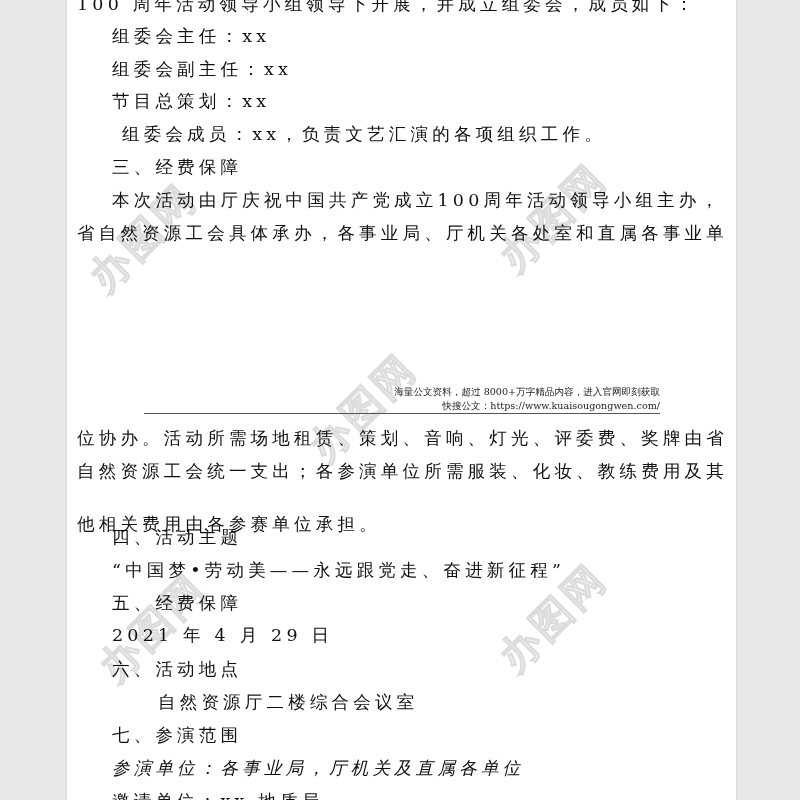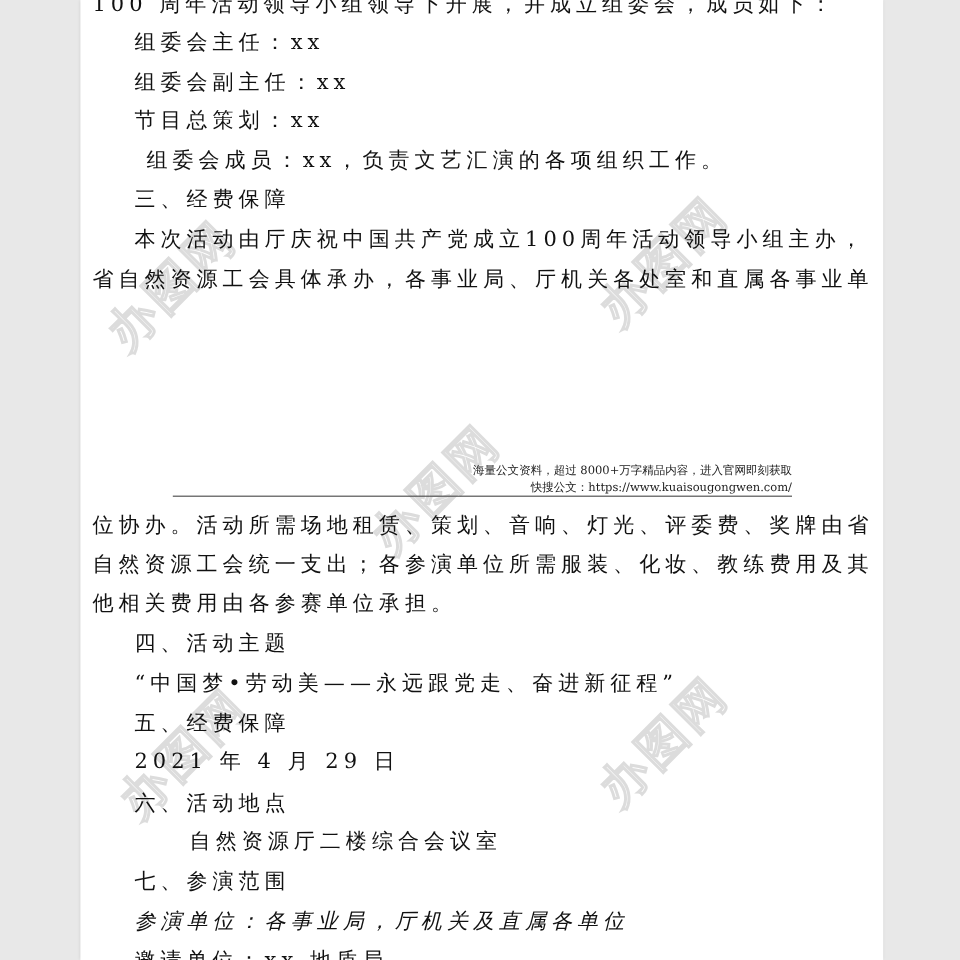--- a/index.html
+++ b/index.html
@@ -63,21 +63,21 @@
     </div>
 
 
   <div class="header-right" style="top:386px">海量公文资料，超过 8000+万字精品内容，进入官网即刻获取</div>
   <div class="header-right" style="top:400px">快搜公文：https://www.kuaisougongwen.com/</div>
   <div class="sep"></div>
 
   <div id="p2">
       <div class="line" style="left: 10px; top: 426px;">位协办。活动所需场地租赁、策划、音响、灯光、评委费、奖牌由省</div>
       <div class="line" style="left: 10px; top: 459px;">自然资源工会统一支出；各参演单位所需服装、化妆、教练费用及其</div>
-      <div class="line" style="left: 10px; top: 491px;">他相关费用由各参赛单位承担。</div>
+      <div class="line" style="left: 10px; top: 512px;">他相关费用由各参赛单位承担。</div>
       <div class="line" style="left: 45px; top: 525px;">四、活动主题</div>
       <div class="line" style="left: 45px; top: 558px;">“中国梦•劳动美——永远跟党走、奋进新征程”</div>
       <div class="line" style="left: 45px; top: 591px;">五、经费保障</div>
       <div class="line" style="left: 45px; top: 623px;">2021 年 4 月 29 日</div>
       <div class="line" style="left: 45px; top: 657px; font-family: Liberation Serif, serif;">六、活动地点</div>
       <div class="line" style="left: 45px; top: 690px; margin-left: 46px;">自然资源厅二楼综合会议室</div>
       <div class="line" style="left: 45px; top: 723px;">七、参演范围</div>
       <div class="line" style="left: 45px; top: 756px; font-style: italic;">参演单位：各事业局，厅机关及直属各单位</div>
       <div class="line" style="left: 45px; top: 789px;">邀请单位：xx 地质局</div>
     </div>

